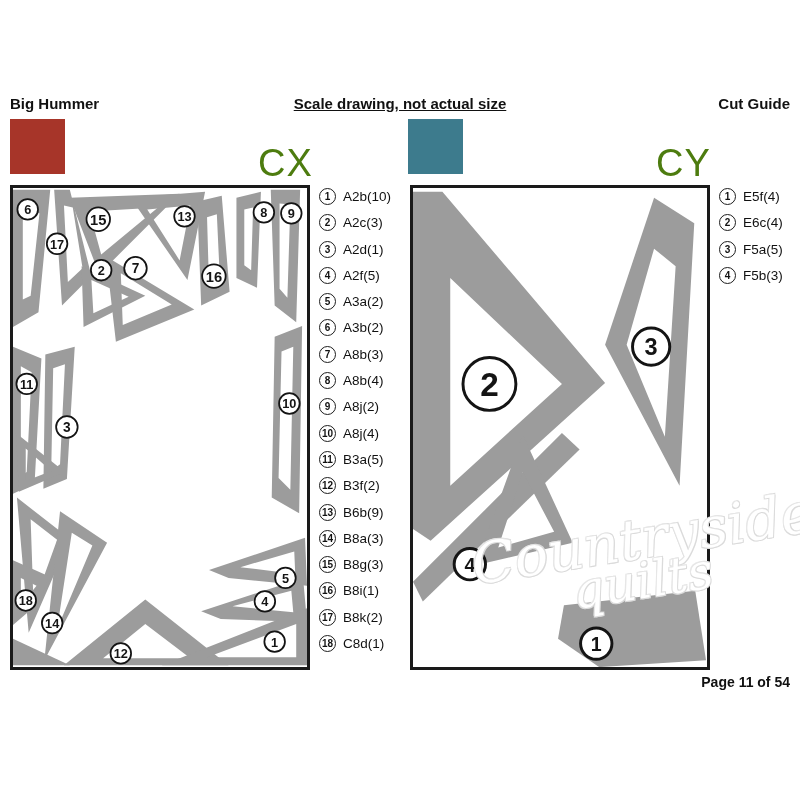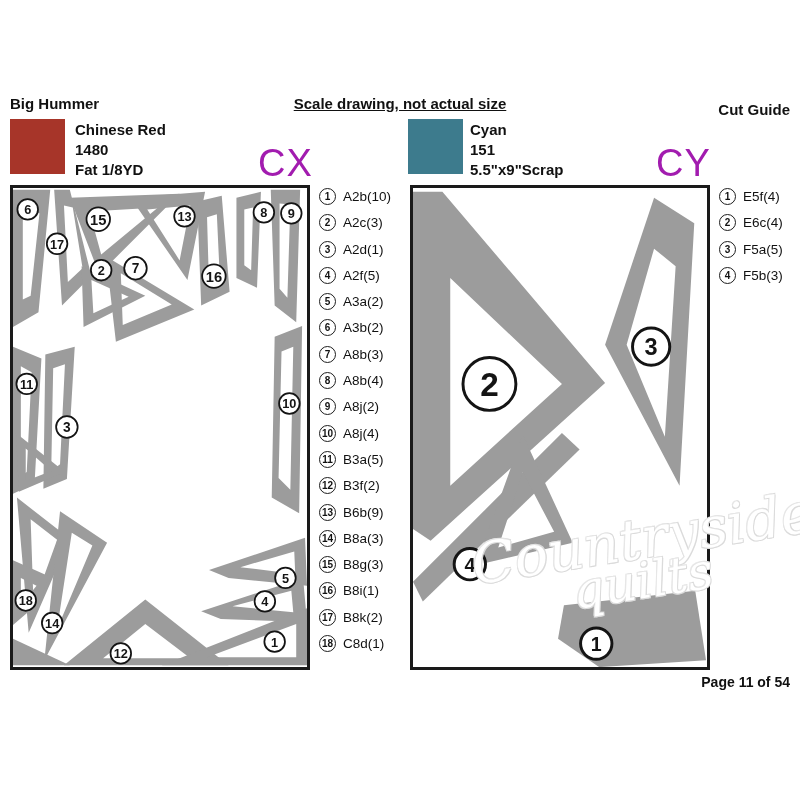--- a/index.html
+++ b/index.html
@@ -5,21 +5,21 @@
   * { margin:0; padding:0; box-sizing:border-box; }
   html,body { background:#fff; }
   .page {
     position:relative; width:800px; height:800px; background:#ffffff;
     font-family:"Liberation Sans", sans-serif; color:#111; overflow:hidden;
   }
   .abs { position:absolute; }
   .hdr-title { font-size:15px; font-weight:bold; }
   .swatch { position:absolute; width:55px; height:55px; }
   .fabric-info { position:absolute; font-size:15px; font-weight:bold; line-height:20px; }
-  .panel-label { position:absolute; font-size:38px; color:#a21caf; letter-spacing:1px; }
+  .panel-label { position:absolute; font-size:38px; color:#4d7c0f; letter-spacing:1px; }
   .panel {
     position:absolute; width:300px; height:485px; background:#fff;
     border:3px solid #1a1a1a; overflow:hidden;
   }
   .panel svg { display:block; width:100%; height:100%; }
   .legend { position:absolute; }
   .legend-row { display:flex; align-items:center; height:17px; margin-bottom:9.3px; }
   .lg-circle {
     width:17px; height:17px; border:1.7px solid #1d1d1d; border-radius:50%;
     display:flex; align-items:center; justify-content:center;
@@ -40,35 +40,25 @@
   .wm-1 { font-size:56px; line-height:52px; }
   .wm-2 { font-size:50px; line-height:44px; margin-left:95px; margin-top:-6px; }
 </style>
 </head>
 <body>
 
 <div class="page">
 
   <div class="abs hdr-title" style="left:10px; top:95px;">Big Hummer</div>
   <div class="abs hdr-title" style="left:250px; top:95px; width:300px; text-align:center;text-decoration:underline;">Scale drawing, not actual size</div>
-  <div class="abs hdr-title" style="right:10px; top:101px;">Cut Guide</div>
+  <div class="abs hdr-title" style="right:10px; top:95px;">Cut Guide</div>
 
   <div class="swatch" style="left: 10px; top: 119px; background: rgb(167, 53, 41);"></div>
-  <div class="fabric-info" style="left:75px; top:120px;">
-    <div>Chinese Red</div>
-    <div>1480</div>
-    <div>Fat 1/8YD</div>
-  </div>
 
   <div class="swatch" style="left: 408px; top: 119px; background: rgb(61, 123, 141);"></div>
-  <div class="fabric-info" style="left:470px; top:120px;">
-    <div>Cyan</div>
-    <div>151</div>
-    <div>5.5"x9"Scrap</div>
-  </div>
 
   <div class="panel-label" style="left:258px; top:142px; width:50px; text-align:right;">CX</div>
   <div class="panel-label" style="left:656px; top:142px; width:50px; text-align:center;">CY</div>
 
   <div class="panel" style="left:10px; top:185px;">
     <svg viewBox="0 0 300 485">
       <g fill-rule="evenodd">
         <path class="piece" d="M0,0 L38,0 L26,125 L0,140 Z M10,22 L27,24 L18,108 L10,112 Z"></path>
         <path class="piece" d="M42,0 L58,0 L80,88 L50,118 Z M52,16 L61,18 L71,80 L56,94 Z"></path>
         <path class="piece" d="M58,8 L170,4 L88,86 Z M78,22 L148,18 L90,66 Z"></path>

